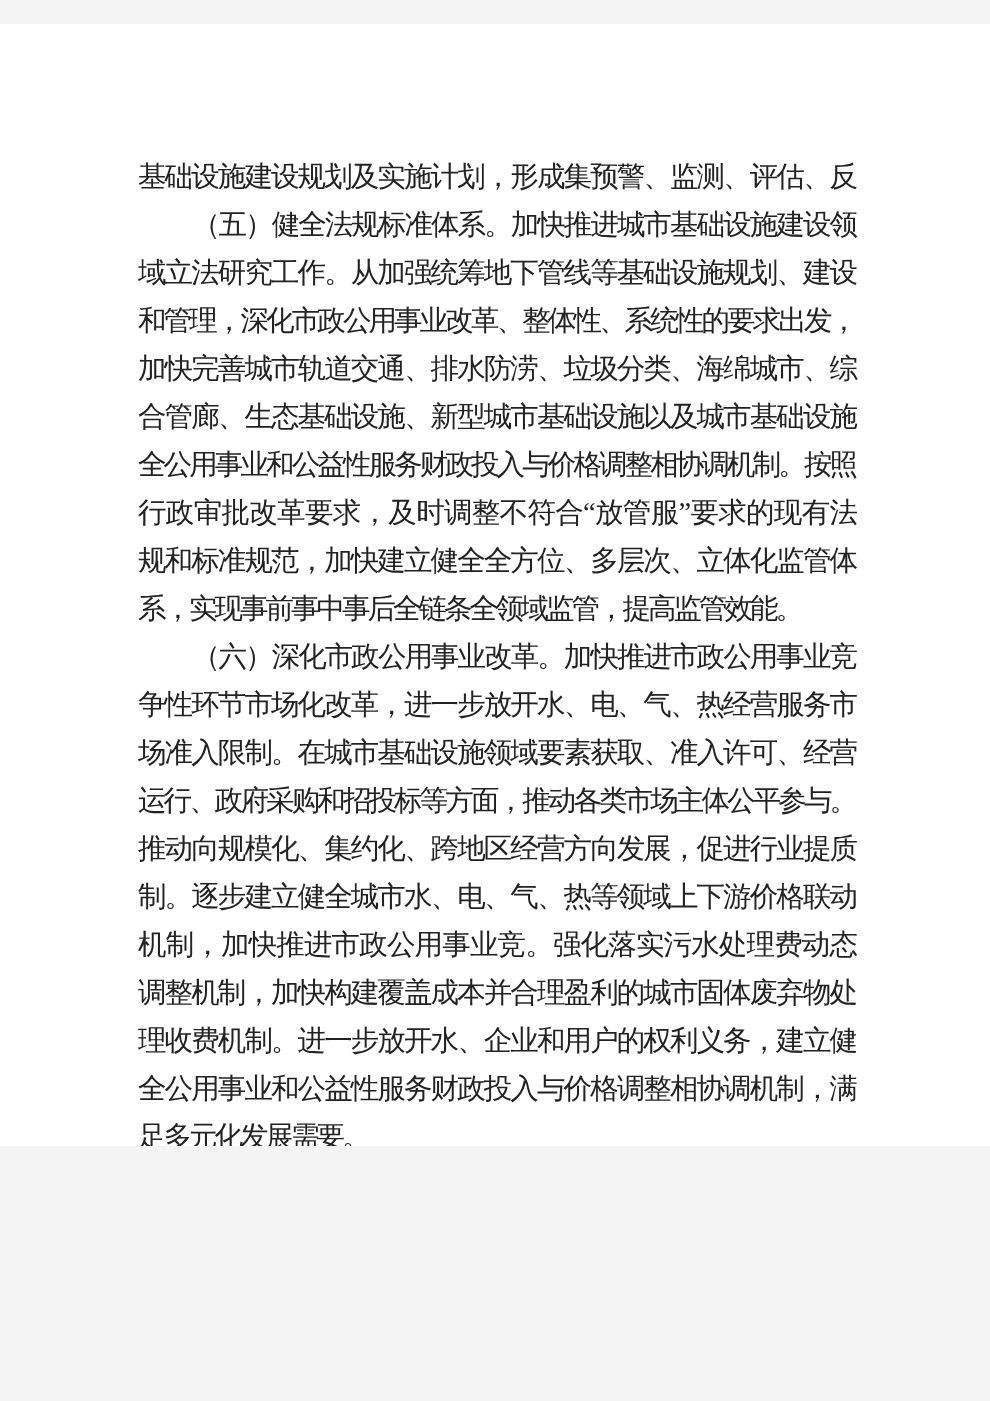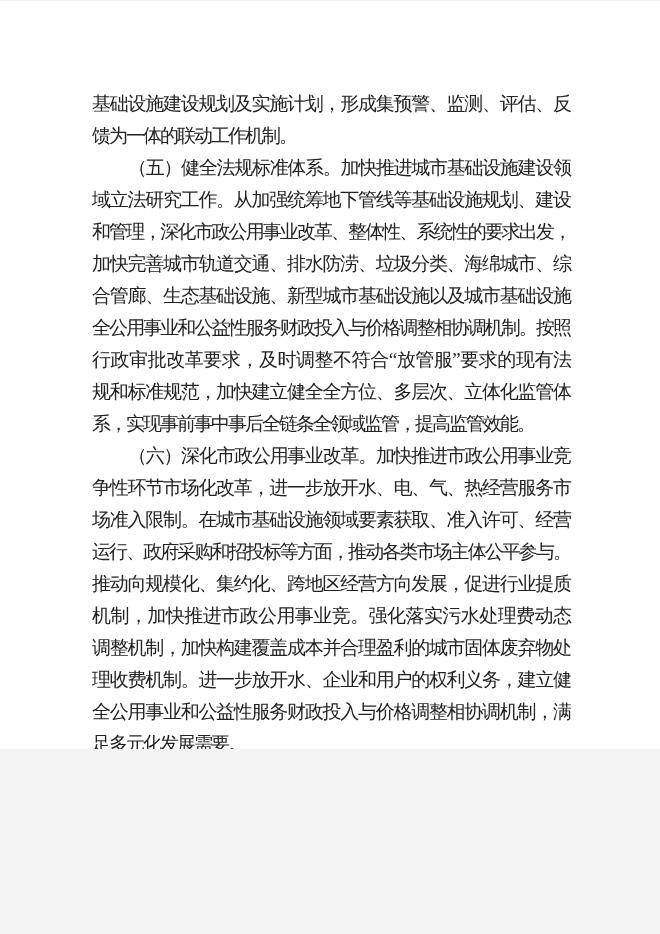--- a/index.html
+++ b/index.html
@@ -4,21 +4,21 @@
 <style>
   html, body {
     margin: 0;
     padding: 0;
     background: #f4f4f4;
   }
   .page {
     position: relative;
     width: 660px;
     height: 748px;
-    margin: 1px auto;
+    margin: 16px auto;
     background: #ffffff;
     font-family: "Liberation Serif", "DejaVu Serif", serif;
     color: #222222;
     overflow: hidden;
   }
   .textblock {
     position: absolute;
     left: 92px;
     top: 87px;
     width: 478px;
@@ -51,35 +51,35 @@
     color: #333333;
   }
 </style>
 </head>
 <body>
 
 <div class="page">
   <div class="textblock">
 
   <div class="line">基础设施建设规划及实施计划，形成集预警、监测、评估、反</div>
-      <div class="line end">馈为一体的联动工作机制。</div>
       <div class="line indent">（五）健全法规标准体系。加快推进城市基础设施建设领</div>
       <div class="line">域立法研究工作。从加强统筹地下管线等基础设施规划、建设</div>
       <div class="line">和管理，深化市政公用事业改革、整体性、系统性的要求出发，</div>
       <div class="line">加快完善城市轨道交通、排水防涝、垃圾分类、海绵城市、综</div>
       <div class="line">合管廊、生态基础设施、新型城市基础设施以及城市基础设施</div>
       <div class="line">全公用事业和公益性服务财政投入与价格调整相协调机制。按照</div>
       <div class="line">行政审批改革要求，及时调整不符合“放管服”要求的现有法</div>
       <div class="line">规和标准规范，加快建立健全全方位、多层次、立体化监管体</div>
       <div class="line end">系，实现事前事中事后全链条全领域监管，提高监管效能。</div>
       <div class="line indent">（六）深化市政公用事业改革。加快推进市政公用事业竞</div>
       <div class="line">争性环节市场化改革，进一步放开水、电、气、热经营服务市</div>
       <div class="line">场准入限制。在城市基础设施领域要素获取、准入许可、经营</div>
       <div class="line">运行、政府采购和招投标等方面，推动各类市场主体公平参与。</div>
       <div class="line">推动向规模化、集约化、跨地区经营方向发展，促进行业提质</div>
+      <div class="line">制。逐步建立健全城市水、电、气、热等领域上下游价格联动</div>
       <div class="line">机制，加快推进市政公用事业竞。强化落实污水处理费动态</div>
       <div class="line">调整机制，加快构建覆盖成本并合理盈利的城市固体废弃物处</div>
       <div class="line">理收费机制。进一步放开水、企业和用户的权利义务，建立健</div>
       <div class="line">全公用事业和公益性服务财政投入与价格调整相协调机制，满</div>
       <div class="line end">足多元化发展需要。</div>
     </div>
   <div class="pagenum">35</div>
 </div>
 
 </body></html>

